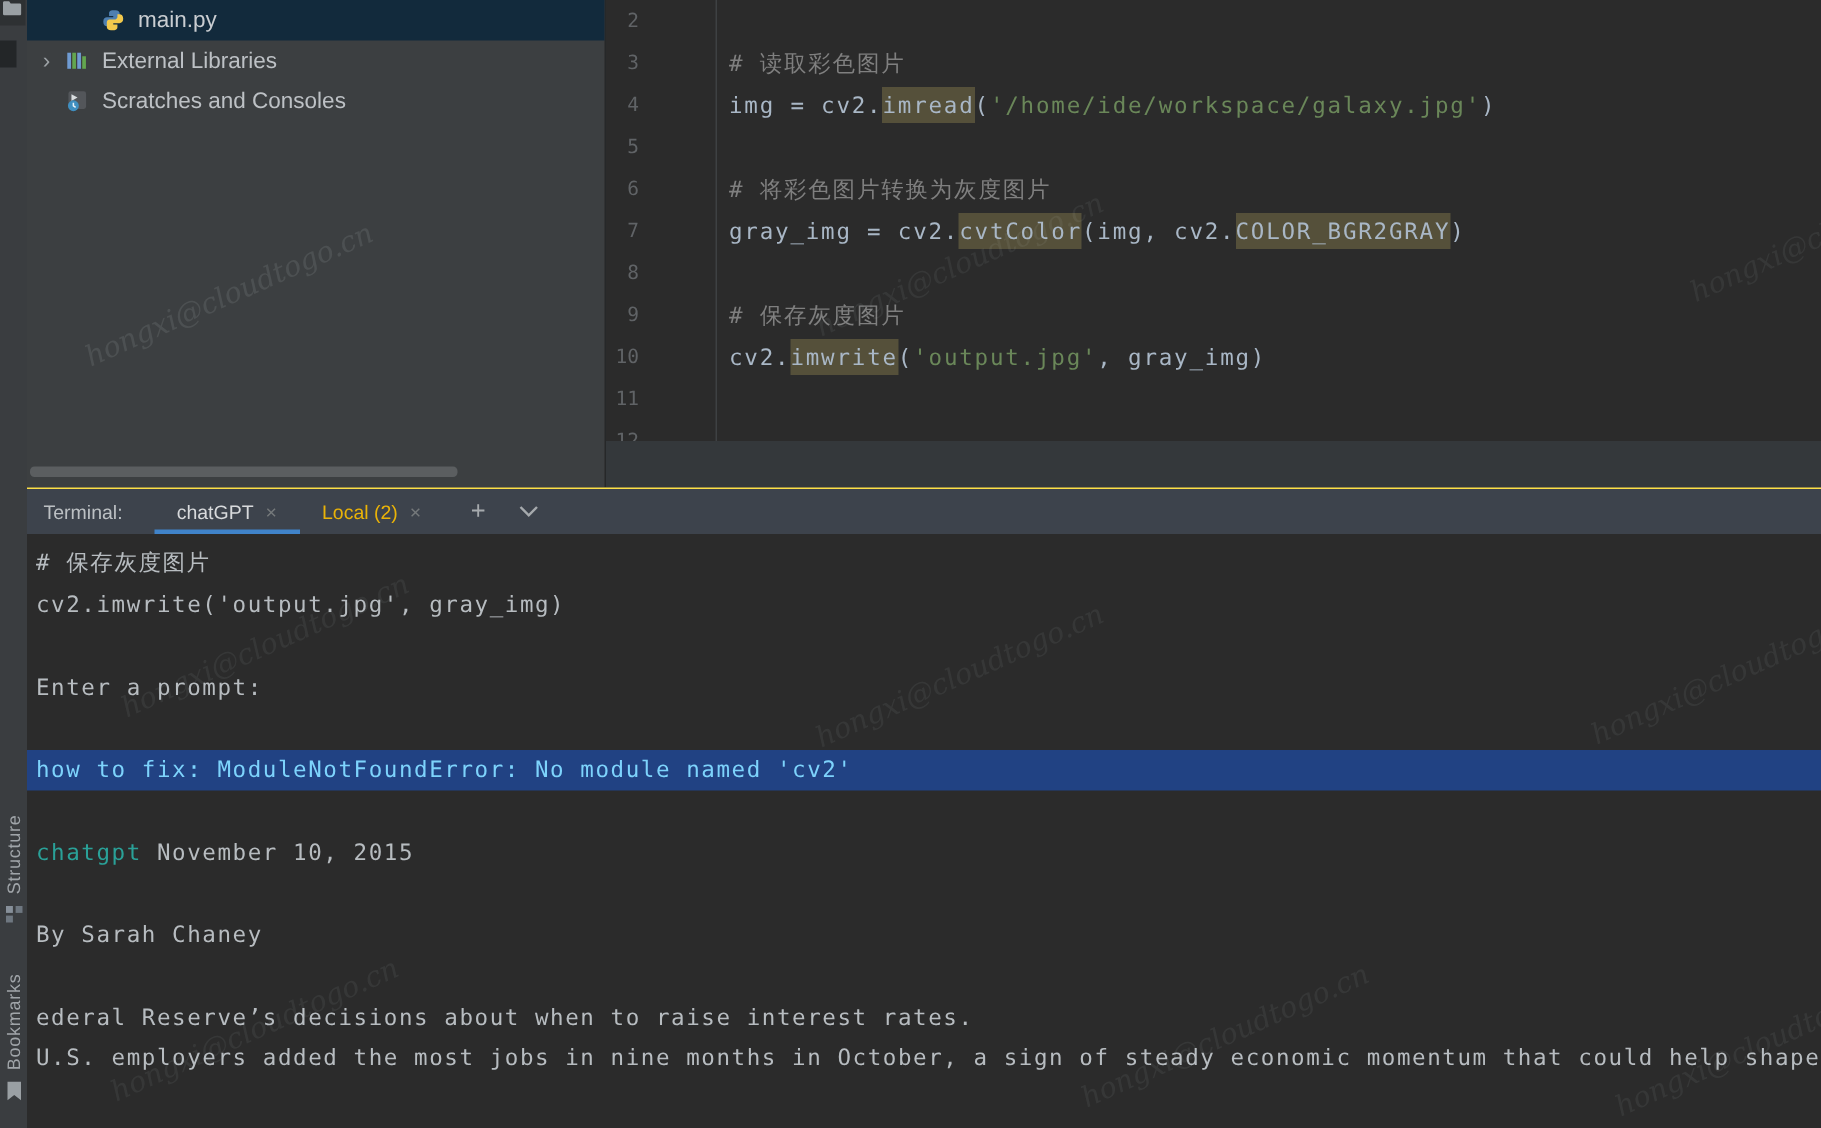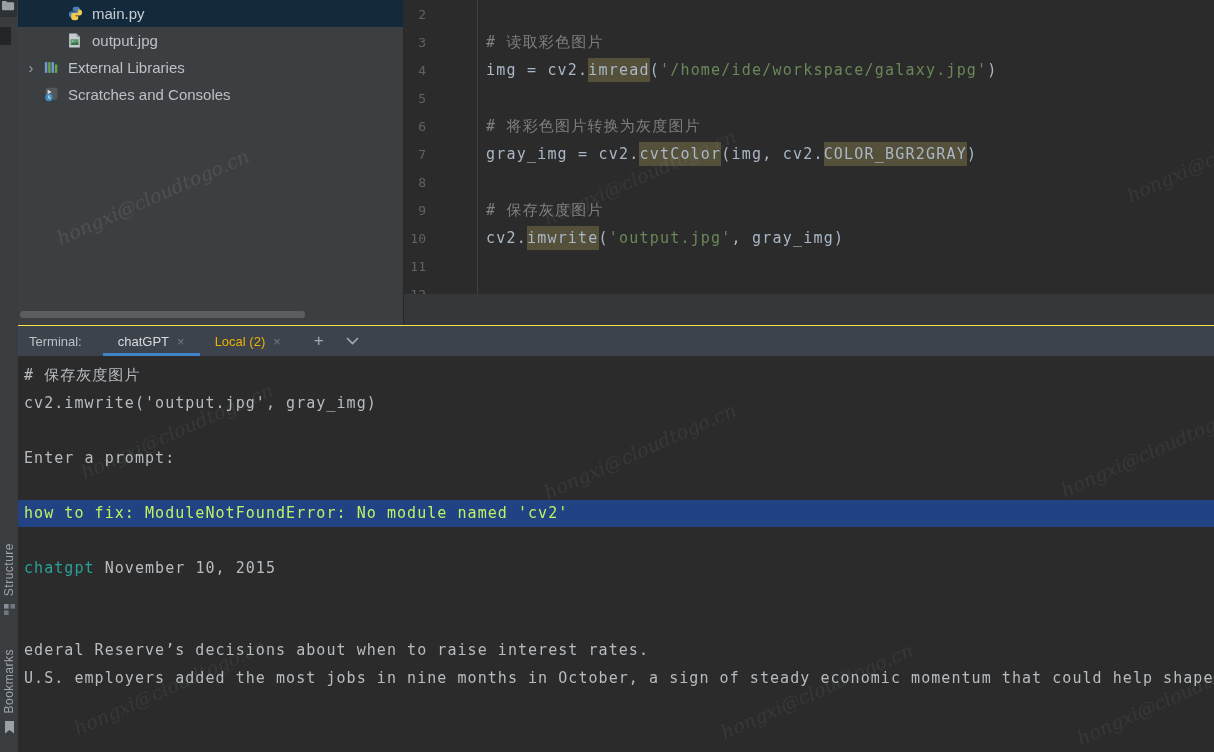--- a/index.html
+++ b/index.html
@@ -76,21 +76,21 @@
   .tab-plus { color:#a6aaad; font-size:17px; align-self:center; margin-left:12px; padding:0 6px; }
   .tab-dd { align-self:center; margin-left:10px; padding:0 6px; display:flex; }
 
   .terminal {
     position:absolute; left:18px; top:356px; width:1196px; height:396px;
     background:var(--terminal-bg,#2b2b2b); overflow:hidden; padding-top:6px; z-index:2;
   }
   .tline { height:27.5px; line-height:27.5px; padding-left:6px; white-space:pre;
     font-family:"DejaVu Sans Mono",monospace; font-size:15px; letter-spacing:1.05px;
     color:var(--terminal-fg,#b7bcc0); overflow:hidden; }
-  .tline.sel { background:var(--terminal-selection,#214283); color:#bef264; }
+  .tline.sel { background:var(--terminal-selection,#214283); color:#7dd3fc; }
   .tline .author { color:var(--teal,#2aa198); }
 
   
   .wm { position:absolute; white-space:nowrap; pointer-events:none; z-index:40;
     font-family:"DejaVu Serif", serif; font-style:italic; font-size:19px;
     color:rgba(215,224,232,0.07); transform:rotate(-24deg); transform-origin:left center; }
   .wm.onpanel { color:rgba(225,232,238,0.10); }
 </style>
 </head>
 <body>
@@ -125,32 +125,20 @@
   <div class="tree-row file selected">
     <span class="ticon">
       <svg width="15" height="15" viewBox="0 0 14 14">
         <path d="M7 .8c-2.1 0-2.6 1-2.6 2v1.6H7v.8H3.1C1.9 5.2.8 6 .8 7.9s1.1 2.8 2.3 2.8h1.3V9.2c0-1 .9-1.8 1.9-1.8h3c.9 0 1.7-.8 1.7-1.7V2.8c0-1-.9-2-2.6-2z" fill="#4e7fb0"></path>
         <path d="M7 13.2c2.1 0 2.6-1 2.6-2V9.6H7v-.8h3.9c1.2 0 2.3-.8 2.3-2.7S12.1 3.3 10.9 3.3H9.6v1.5c0 1-.9 1.8-1.9 1.8h-3c-.9 0-1.7.8-1.7 1.7v2.9c0 1 .9 2 2.6 2z" fill="#f2c94c"></path>
       </svg>
     </span>
     <span>main.py</span>
   </div>
 
-  <div class="tree-row file">
-    <span class="ticon">
-      <svg width="13" height="15" viewBox="0 0 12 14">
-        <path d="M1 .5h7l3 3V13.5H1z" fill="#c6cbd0"></path>
-        <path d="M8 .5l3 3H8z" fill="#8a9199"></path>
-        <rect x="2.3" y="5.8" width="7.4" height="5.4" fill="#5d9b67"></rect>
-        <circle cx="4.4" cy="7.6" r="0.95" fill="#8bbde6"></circle>
-        <path d="M2.3 11.2l2.4-2.5 1.6 1.4 1.8-2 1.6 1.8v1.3z" fill="#3d6f46"></path>
-      </svg>
-    </span>
-    <span>output.jpg</span>
-  </div>
 
   <div class="tree-row toplevel">
     <span class="chev">›</span>
     <span class="ticon">
       <svg width="15" height="15" viewBox="0 0 14 14">
         <rect x="0.8" y="2" width="2.3" height="10" fill="#6f9bd2"></rect>
         <rect x="3.9" y="2" width="2.3" height="10" fill="#63a64f"></rect>
         <rect x="7" y="2" width="2.3" height="10" fill="#6f9bd2"></rect>
         <rect x="10.1" y="4.2" width="2.3" height="7.8" fill="#63a64f"></rect>
       </svg>
@@ -261,20 +249,21 @@
 <div class="terminal">
   <div class="tline"># 保存灰度图片</div>
   <div class="tline">cv2.imwrite('output.jpg', gray_img)</div>
   <div class="tline"></div>
   <div class="tline">Enter a prompt:</div>
   <div class="tline"></div>
   <div class="tline sel">how to fix: ModuleNotFoundError: No module named 'cv2'</div>
   <div class="tline"></div>
   <div class="tline"><span class="author">chatgpt</span><span> November 10, 2015</span></div>
   <div class="tline"></div>
+  <div class="tline">By Sarah Chaney</div>
   <div class="tline"></div>
   <div class="tline">ederal Reserve’s decisions about when to raise interest rates.</div>
   <div class="tline">U.S. employers added the most jobs in nine months in October, a sign of steady economic momentum that could help shape</div>
 </div>
 
 <span class="wm onpanel" style="left:58px;  top:228px;">hongxi@cloudtogo.cn</span>
 <span class="wm" style="left:545px; top:208px;">hongxi@cloudtogo.cn</span>
 <span class="wm" style="left:1128px;top:185px;">hongxi@cloudtogo.cn</span>
 <span class="wm" style="left:82px;  top:462px;">hongxi@cloudtogo.cn</span>
 <span class="wm" style="left:545px; top:482px;">hongxi@cloudtogo.cn</span>

